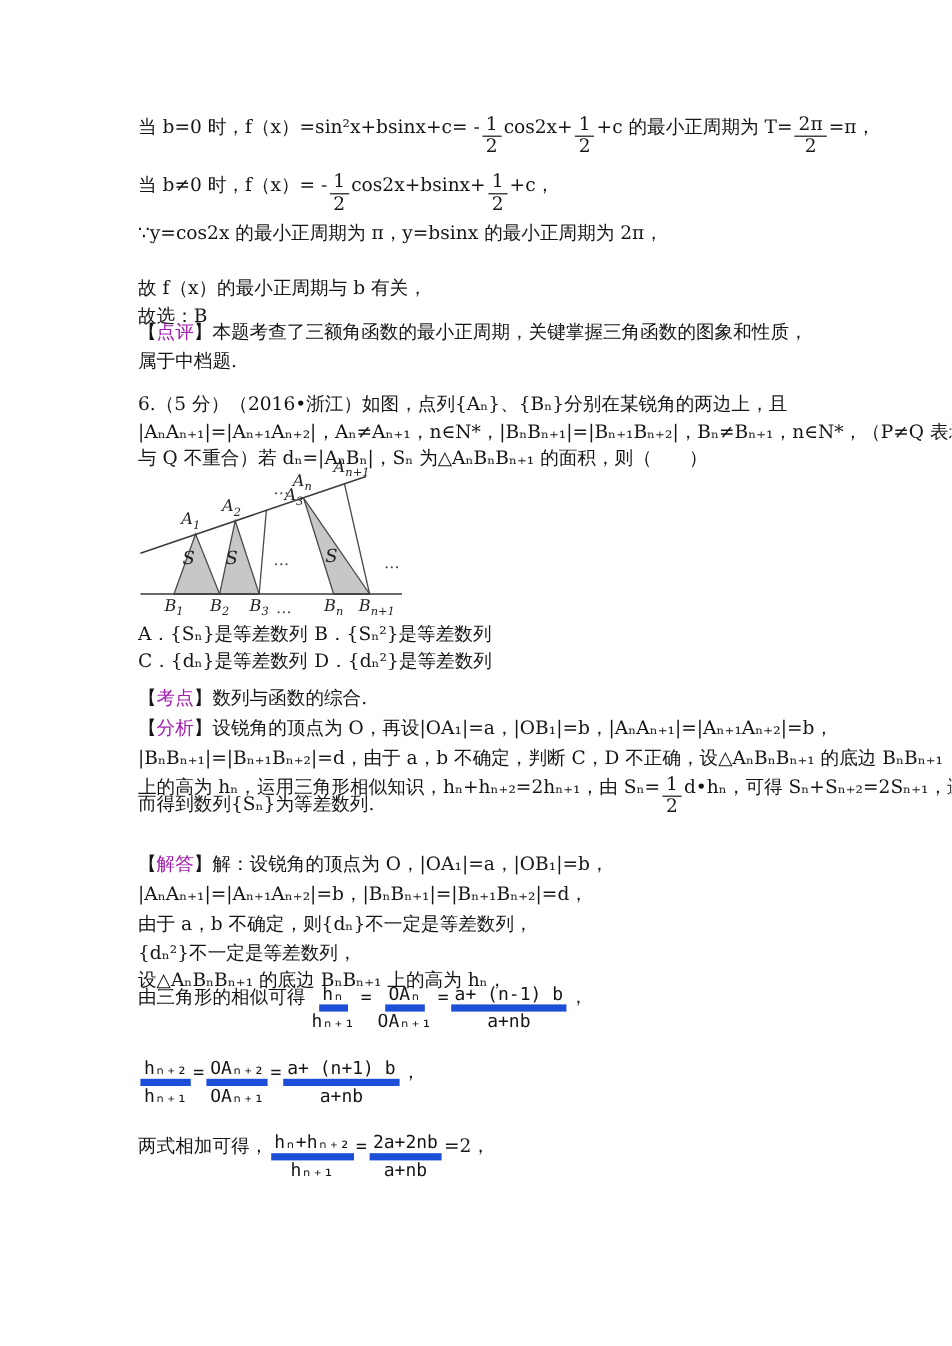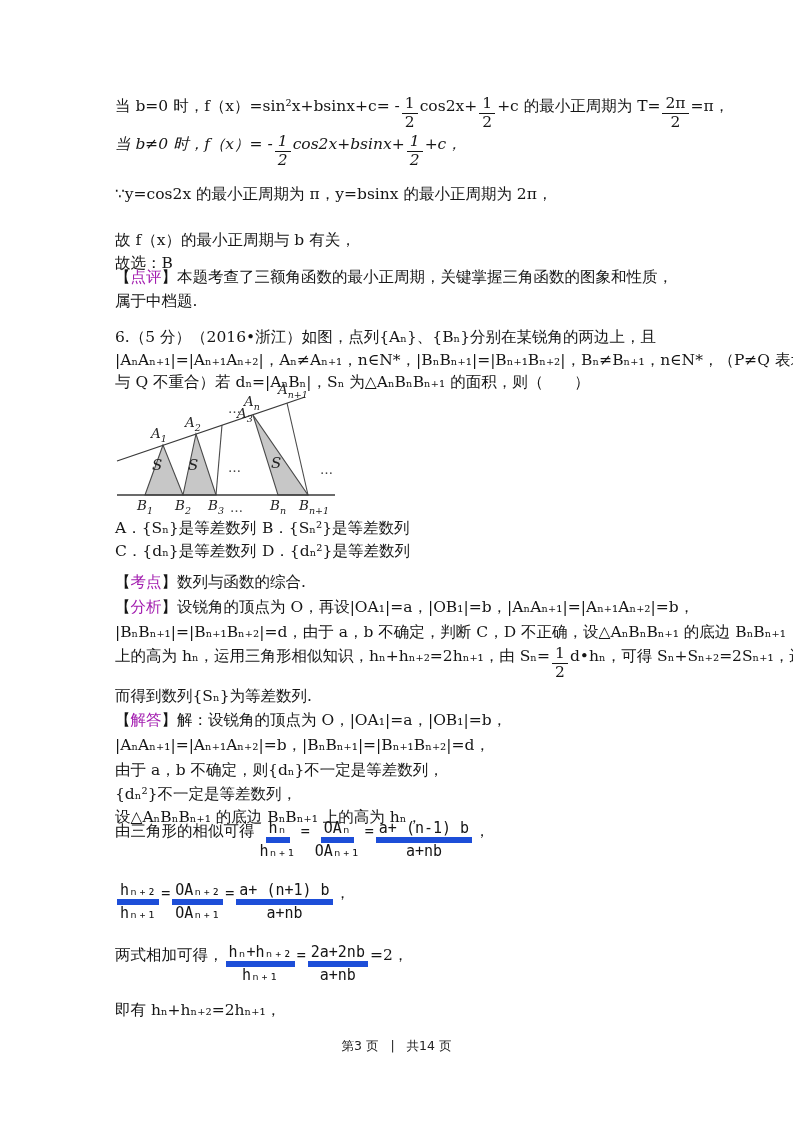--- a/index.html
+++ b/index.html
@@ -47,21 +47,21 @@
         <span class="den">2</span>
       </span>
     <span>+c 的最小正周期为 T=</span>
     <span class="frac">
         <span class="num">2π</span>
         <span class="den">2</span>
       </span>
     <span>=π，</span>
   </div>
 
-  <div class="line frow" style="top:133px;font-style:italic;">
+  <div class="line frow" style="top:143px;">
     <span>当 b≠0 时，f（x）= - </span>
     <span class="frac">
         <span class="num">1</span>
         <span class="den">2</span>
       </span>
     <span>cos2x+bsinx+</span>
     <span class="frac">
         <span class="num">1</span>
         <span class="den">2</span>
       </span>
@@ -130,21 +130,21 @@
   </div>
   <div class="line" style="top:621px;">|BₙBₙ₊₁|=|Bₙ₊₁Bₙ₊₂|=d，由于 a，b 不确定，判断 C，D 不正确，设△AₙBₙBₙ₊₁ 的底边 BₙBₙ₊₁</div>
   <div class="line frow" style="top:645px;">
     <span>上的高为 hₙ，运用三角形相似知识，hₙ+hₙ₊₂=2hₙ₊₁，由 Sₙ=</span>
     <span class="frac">
         <span class="num">1</span>
         <span class="den">2</span>
       </span>
     <span>d•hₙ，可得 Sₙ+Sₙ₊₂=2Sₙ₊₁，进</span>
   </div>
-  <div class="line" style="top:685px;">而得到数列{Sₙ}为等差数列.</div>
+  <div class="line" style="top:659px;">而得到数列{Sₙ}为等差数列.</div>
 
   <div class="line" style="top:709px;">
     <span>【</span><span class="blue">解答</span><span>】</span><span>解：设锐角的顶点为 O，|OA₁|=a，|OB₁|=b，</span>
   </div>
   <div class="line" style="top:734px;">|AₙAₙ₊₁|=|Aₙ₊₁Aₙ₊₂|=b，|BₙBₙ₊₁|=|Bₙ₊₁Bₙ₊₂|=d，</div>
   <div class="line" style="top:759px;">由于 a，b 不确定，则{dₙ}不一定是等差数列，</div>
   <div class="line" style="top:783px;">{dₙ²}不一定是等差数列，</div>
   <div class="line" style="top:806px;">设△AₙBₙBₙ₊₁ 的底边 BₙBₙ₊₁ 上的高为 hₙ，</div>
 
   <div class="line eqrow" style="top:820px;">
@@ -191,21 +191,15 @@
         <span class="den">hₙ₊₁</span>
       </span>
     <span class="mono">=</span>
     <span class="frac mono">
         <span class="num">2a+2nb</span>
         <span class="den">a+nb</span>
       </span>
     <span>=2，</span>
   </div>
 
-  <div class="line" style="top:999px;">即有 hₙ+hₙ₊₂=2hₙ₊₁，</div>
-
-  <div class="footer">
-    <span>第3 页</span>
-    <span>|</span>
-    <span>共14 页</span>
-  </div>
+
 
 </div>
 
 </body></html>

